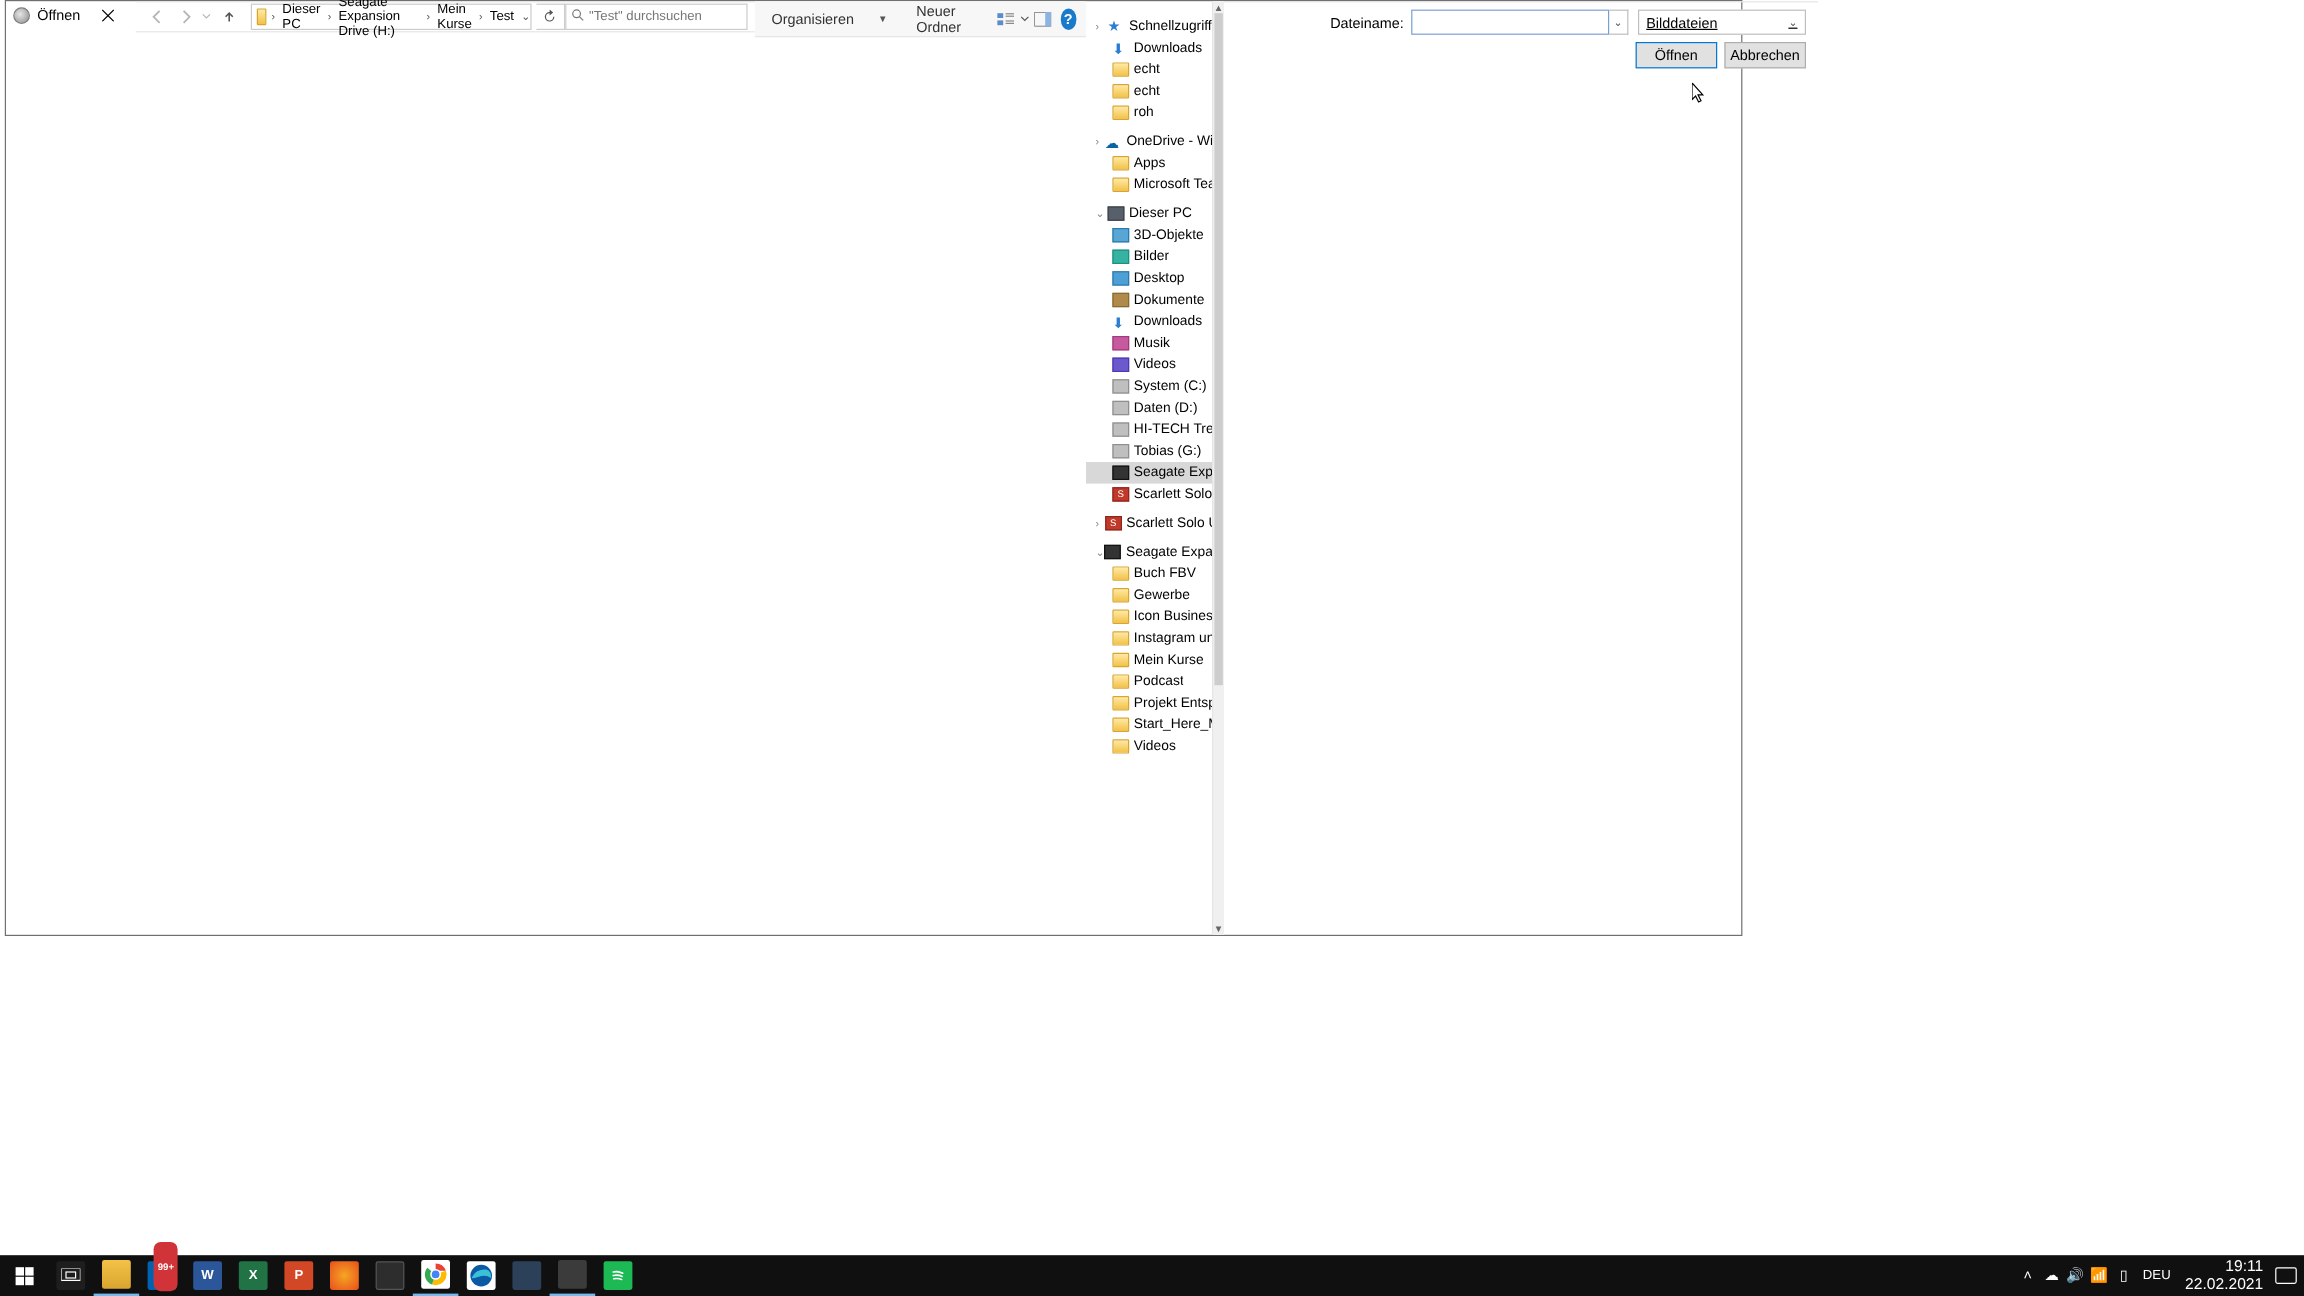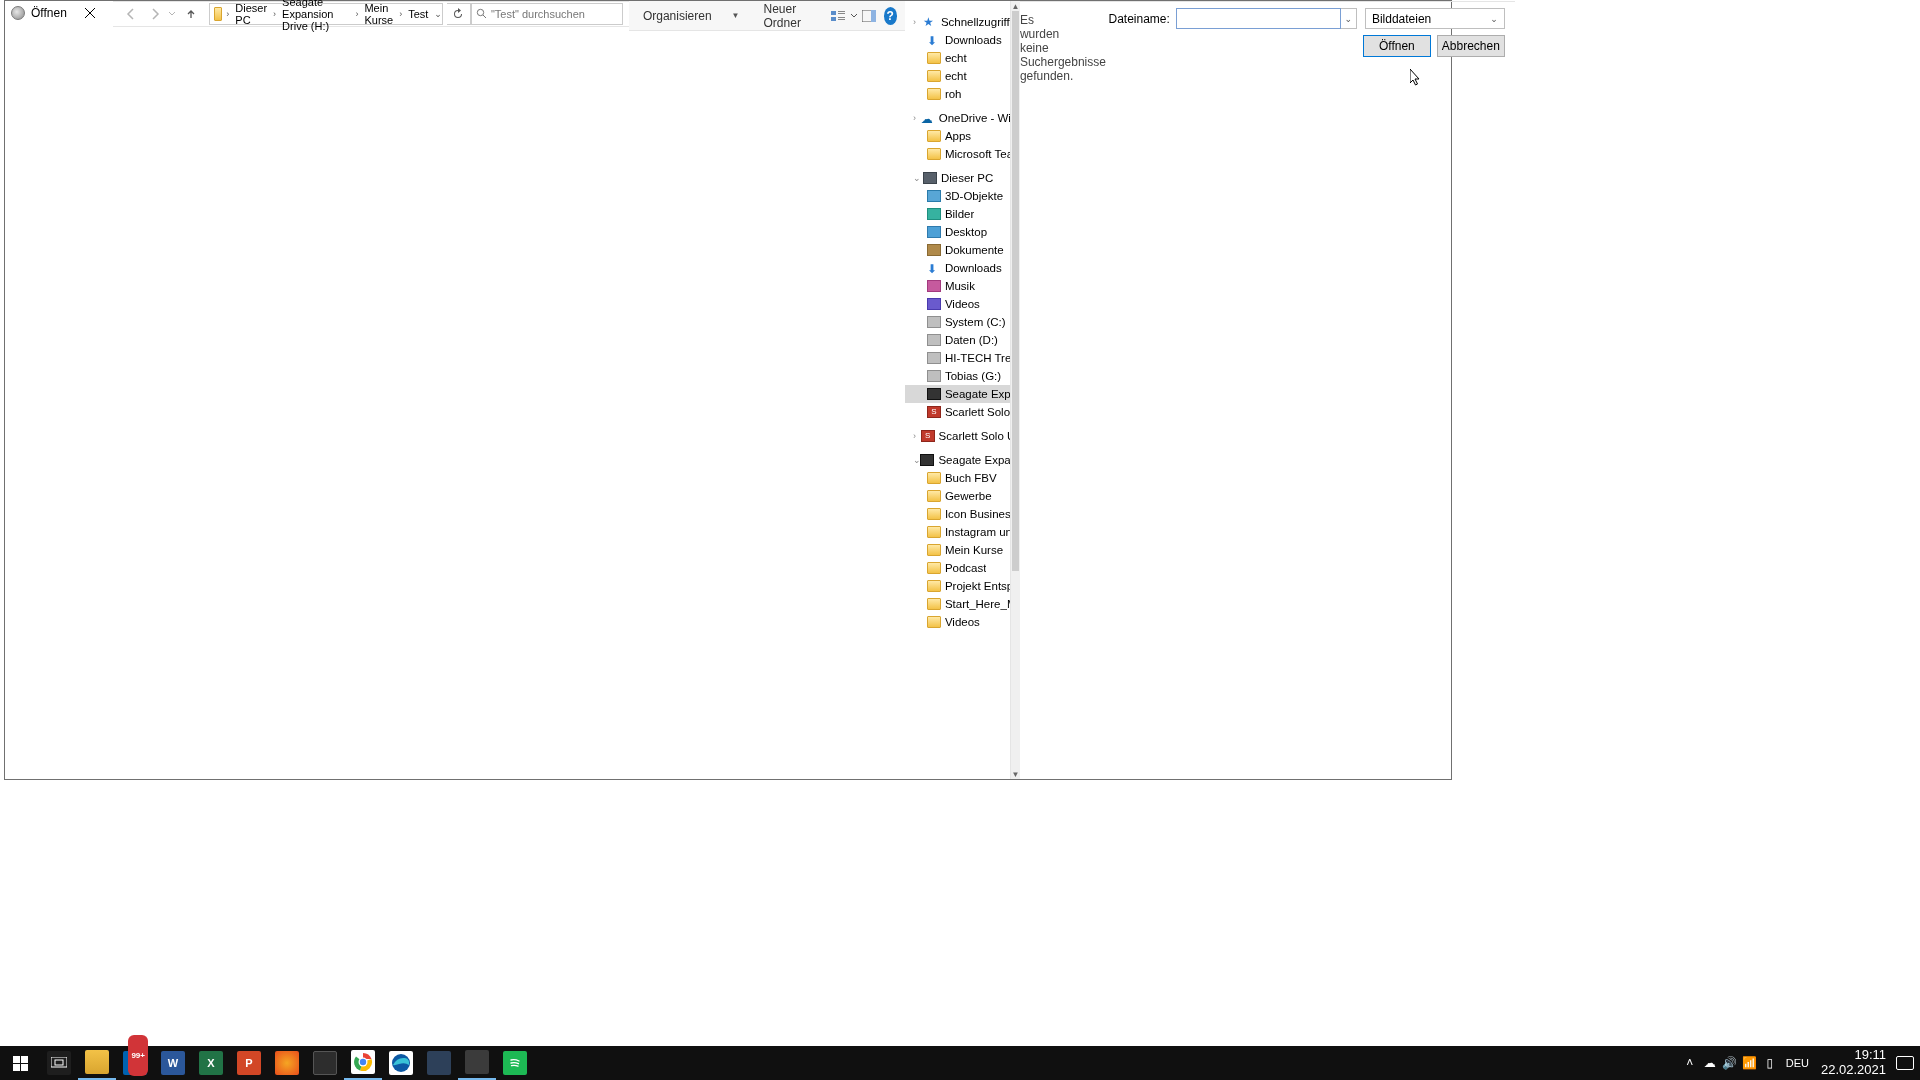--- a/index.html
+++ b/index.html
@@ -201,20 +201,21 @@
 }
 .fname-dd {
   width: 16px; height:21px; border:1px solid #bfbfbf; border-left:none;
   display:flex; align-items:center; justify-content:center; font-size:9px; color:#555;
 }
 .filetype {
   width: 140px; height: 21px; margin-left: 8px;
   border:1px solid #bfbfbf; background:#fff;
   display:flex; align-items:center; padding:0 6px; font-size:12px;
   justify-content: space-between;
+  text-decoration: underline;
 }
 .filetype .dd { font-size:9px; color:#555;}
 .btn-row { justify-content:flex-end; gap: 6px; }
 .win-btn {
   width: 68px; height: 22px;
   border: 1px solid #adadad;
   background: #e1e1e1;
   font-size: 12px;
   display:flex; align-items:center; justify-content:center;
 }
@@ -530,21 +531,20 @@
           <div class="tree-item indent1"></div>
         </div>
         <div class="tree-scroll">
           <div class="arrow">▲</div>
           <div class="thumb"></div>
           <div class="arrow" style="position:absolute;bottom:0;left:0;right:0">▼</div>
         </div>
       </div>
 
       <div class="content">
-        <div class="no-results">Es wurden keine Suchergebnisse gefunden.</div>
         <svg class="cursor-arrow" viewBox="0 0 12 18">
           <path d="M0 0 L0 14 L3 11 L5.5 16 L7.5 15 L5 10 L9 10 Z" fill="#fff" stroke="#000" stroke-width="1"></path>
         </svg>
       </div>
     </div>
 
     <div class="bottom">
       <div class="row fname-row">
         <span class="fname-label">Dateiname:</span>
         <input class="fname-input" value="" style="">

